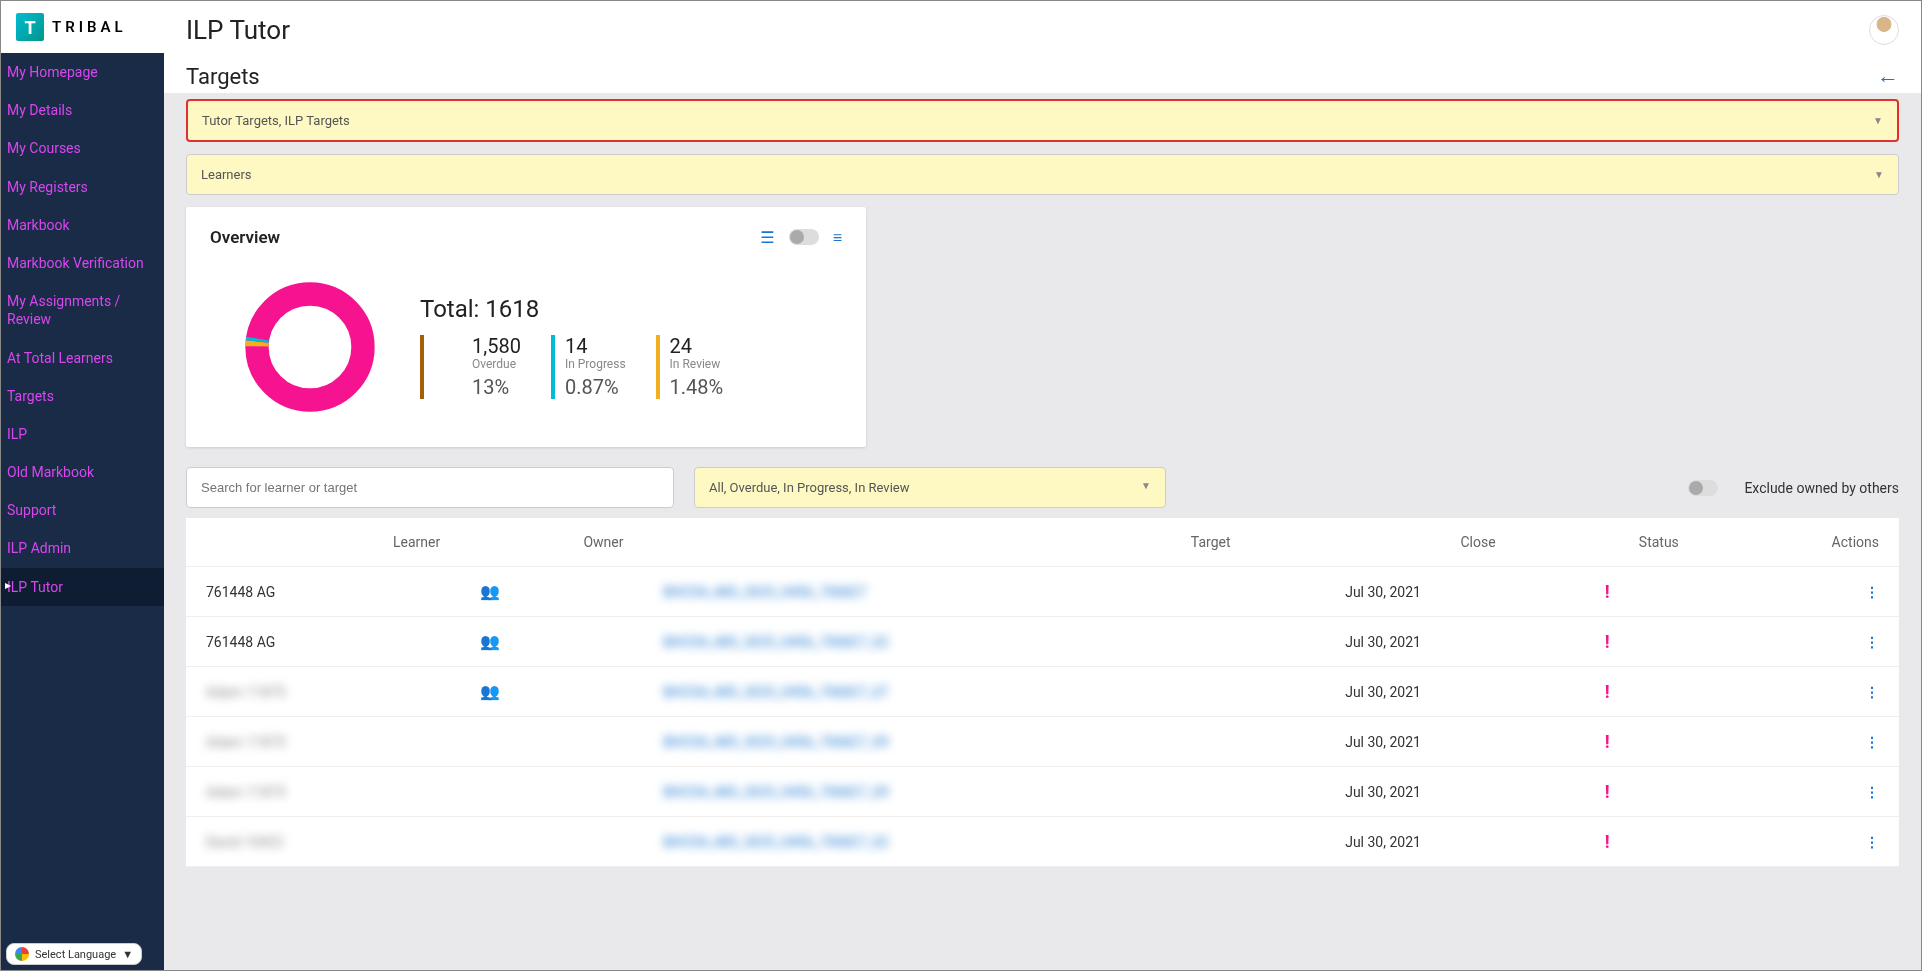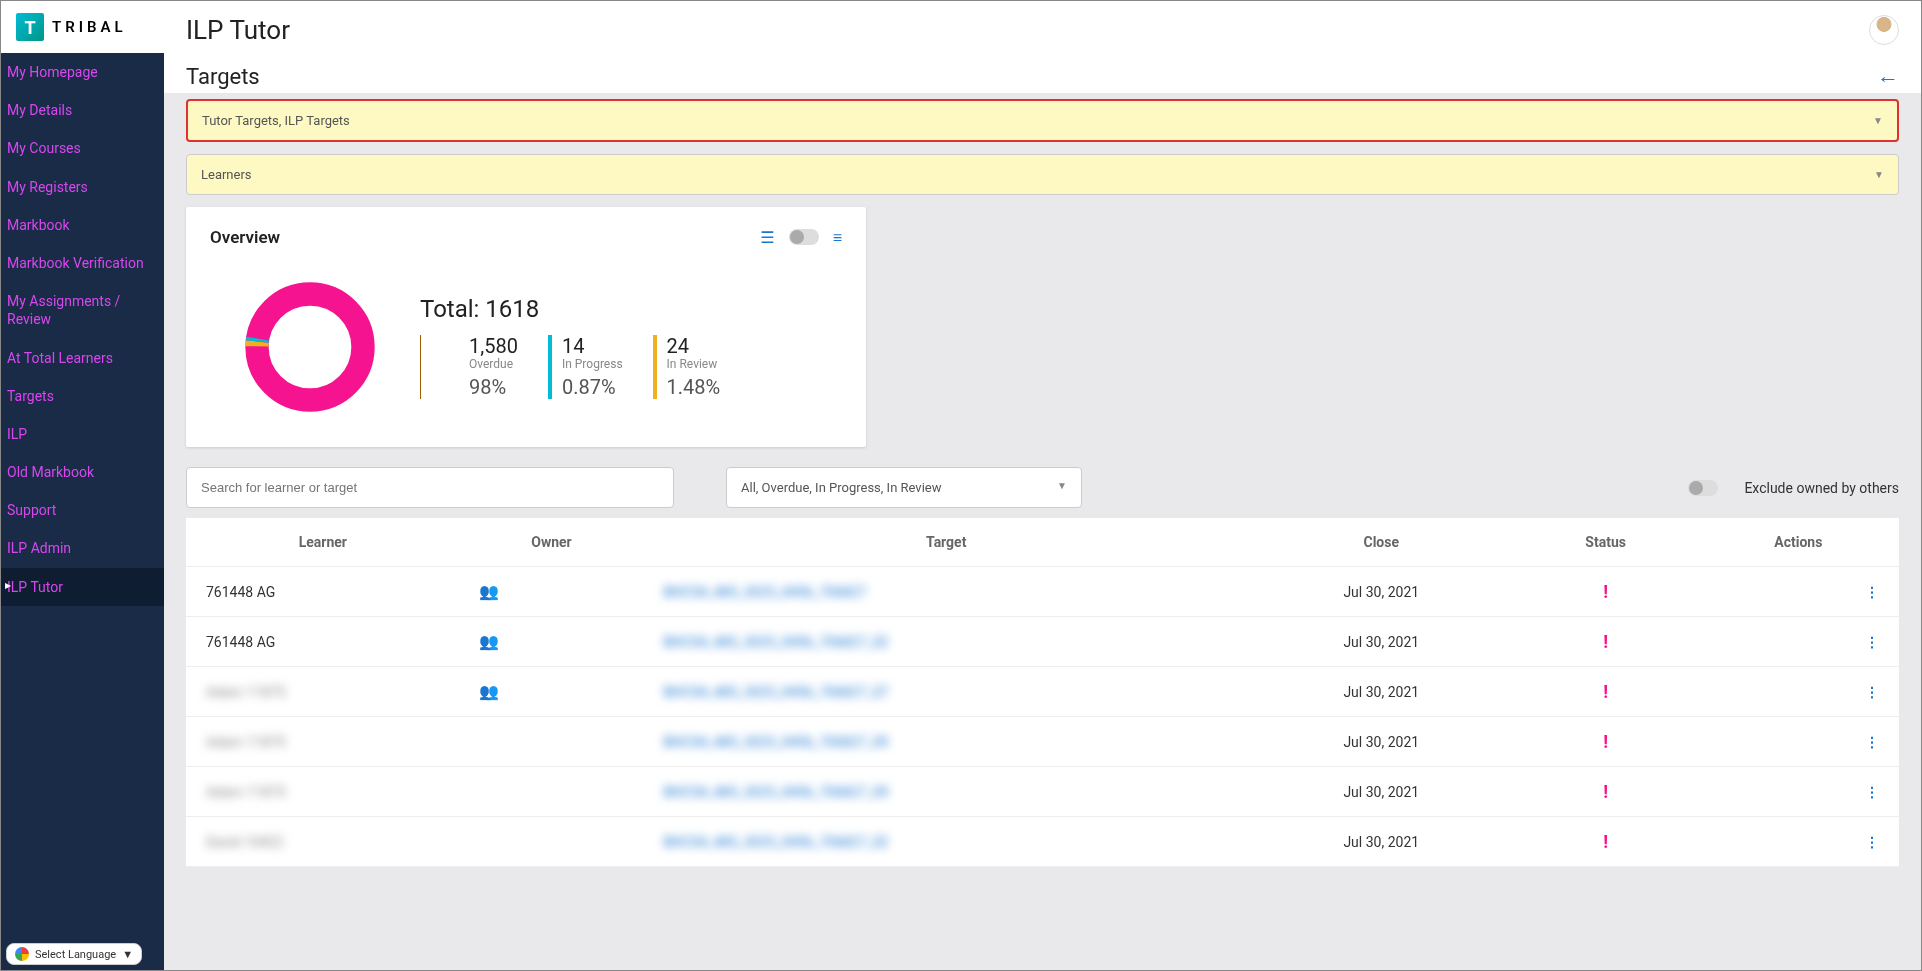--- a/index.html
+++ b/index.html
@@ -31,30 +31,30 @@
 .toggle::after { content: ""; width: 14px; height: 14px; border-radius: 50%; background: #aaa; position: absolute; left: 1px; top: 1px; }
 .overview-body { display: flex; gap: 40px; align-items: center; padding-left: 30px; }
 .donut { width: 140px; height: 140px; }
 .stats { display: flex; flex-direction: column; gap: 12px; }
 .total { font-size: 24px; color: #222; }
 .stat-row { display: flex; gap: 30px; }
 .stat { padding-left: 10px; }
 .stat .count { font-size: 20px; color: #222; line-height: 1.1; }
 .stat .label { font-size: 12px; color: #888; }
 .stat .pct { font-size: 20px; color: #555; margin-top: 4px; }
-.stat.overdue { border-left: 1px solid #a16207; padding-left: 48px; }
+.stat.overdue { border-left: 4px solid #a16207; padding-left: 48px; }
 .stat.progress { border-left: 4px solid #00bcd4; }
 .stat.review { border-left: 4px solid #f0b020; }
 .controls-row { display: flex; gap: 20px; align-items: center; margin-bottom: 4px; }
 .search-box { width: 488px; background: #fff; border: 1px solid #ccc; border-radius: 4px; padding: 12px 14px; font-size: 13px; color: #888; }
-.status-select { width: 356px; background: #ffffff; border: 1px solid #ccc; border-radius: 4px; padding: 12px 14px; font-size: 13px; color: #555; display: flex; justify-content: space-between; cursor: pointer; margin-left: 32px; }
+.status-select { width: 472px; background: #fef9c3; border: 1px solid #ccc; border-radius: 4px; padding: 12px 14px; font-size: 13px; color: #555; display: flex; justify-content: space-between; cursor: pointer; }
 .exclude-row { margin-left: auto; display: flex; align-items: center; gap: 26px; font-size: 14px; color: #333; }
 .table-wrap { background: #fff; margin-top: 10px; }
 .table { width: 100%; border-collapse: collapse; }
-.table th { text-align: center; padding: 16px 20px; font-size: 14px; font-weight: 700; color: #666; border-bottom: 1px solid #eee; }
+.table th { text-align: right; padding: 16px 20px; font-size: 14px; font-weight: 400; color: #666; border-bottom: 1px solid #eee; }
 .table td { padding: 14px 20px; font-size: 14px; color: #333; border-bottom: 1px solid #eee; }
 .th-close, .td-close { text-align: center; }
 .th-status, .td-status { text-align: center; }
 .th-actions, .td-actions { text-align: right; }
 .owner-icon { color: #1976d2; font-size: 16px; }
 .blur { filter: blur(5px); color: #1976d2; }
 .blur-gray { filter: blur(5px); color: #888; }
 .status-dot { color: #f6138f; font-weight: bold; font-size: 18px; }
 .actions-dots { color: #1976d2; font-weight: bold; cursor: pointer; }
 .lang-bar { position: absolute; left: 5px; bottom: 5px; background: #fff; border: 1px solid #ccc; border-radius: 8px; padding: 3px 8px; font-size: 11px; display: flex; align-items: center; gap: 6px; color: #333; }
@@ -119,21 +119,21 @@
             <circle cx="21" cy="21" r="15.9" fill="none" stroke="#f6138f" stroke-width="7"></circle>
             <circle cx="21" cy="21" r="15.9" fill="none" stroke="#f0b020" stroke-width="7" stroke-dasharray="1.48 98.52" stroke-dashoffset="25" transform="rotate(-90 21 21)"></circle>
             <circle cx="21" cy="21" r="15.9" fill="none" stroke="#00bcd4" stroke-width="7" stroke-dasharray="0.87 99.13" stroke-dashoffset="23.5" transform="rotate(-90 21 21)"></circle>
           </svg>
           <div class="stats">
             <div class="total">Total: 1618</div>
             <div class="stat-row">
               <div class="stat overdue">
                 <div class="count">1,580</div>
                 <div class="label">Overdue</div>
-                <div class="pct">98%</div>
+                <div class="pct">13%</div>
               </div>
               <div class="stat progress">
                 <div class="count">14</div>
                 <div class="label">In Progress</div>
                 <div class="pct">0.87%</div>
               </div>
               <div class="stat review">
                 <div class="count">24</div>
                 <div class="label">In Review</div>
                 <div class="pct">1.48%</div>

